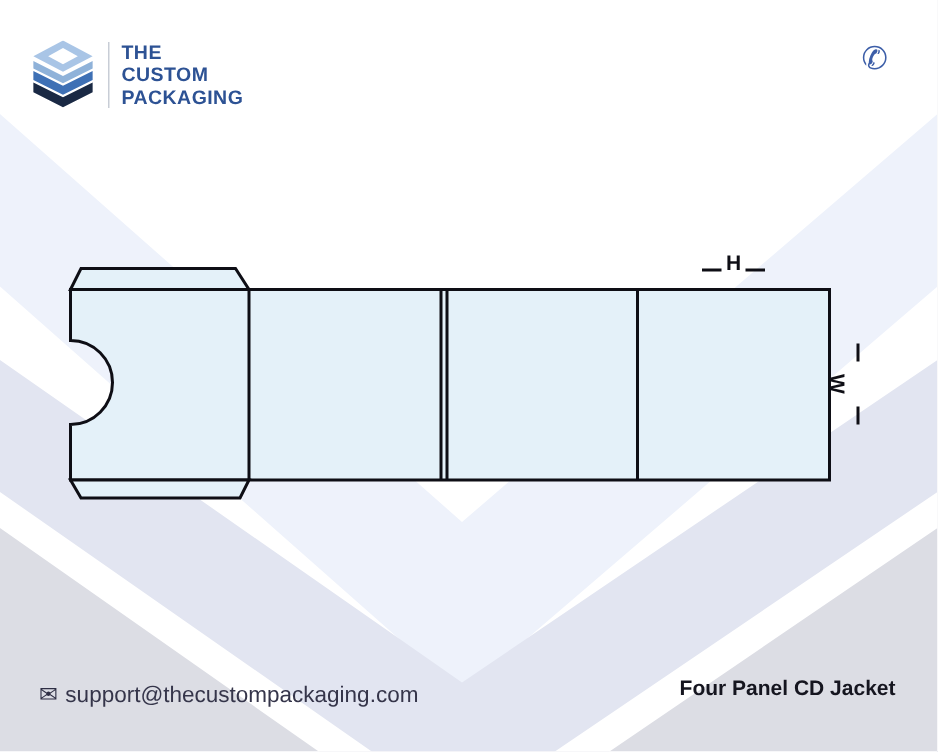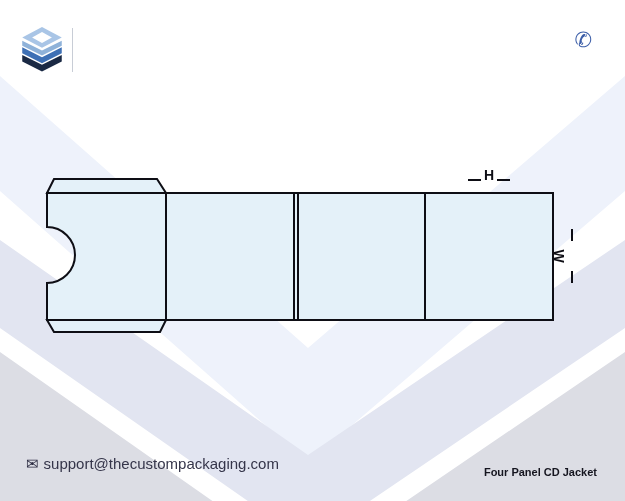--- a/index.html
+++ b/index.html
@@ -32,40 +32,45 @@
   .w-label{position:absolute;left:549px;top:229px;width:28px;height:54px;color:#0e0e15;}
   .w-tick{position:absolute;left:22px;width:2px;height:12px;background:#0e0e15;}
   .w-tick.top{top:0;}
   .w-tick.bottom{bottom:0;}
   .w-char{position:absolute;left:3px;top:50%;transform:translateY(-50%) rotate(90deg);
     font-size:14px;font-weight:bold;line-height:14px;}
   
   .footer-email{position:absolute;left:26px;top:455px;display:flex;align-items:center;gap:5px;}
   .email-icon{font-size:15px;line-height:16px;color:#2e2e44;}
   .email-text{font-size:15px;color:#35354a;}
-  .footer-title{position:absolute;right:28px;top:466px;font-size:11px;font-weight:bold;color:#15151f;}
+  .footer-title{position:absolute;right:28px;top:450px;font-size:14px;font-weight:bold;color:#15151f;}
 </style>
 </head>
 <body>
 
 <div class="canvas">
 
   <div class="band band-a"></div>
   <div class="band band-lav"></div>
   <div class="band band-gray"></div>
 
   <div class="logo">
     <svg class="logo-mark" width="44" height="45" viewBox="0 0 40 41">
       <path d="M20 0 L38 9.5 L20 19 L2 9.5 Z" fill="#a9c5e6"></path>
       <path d="M20 4.5 L29 9.5 L20 14.5 L11 9.5 Z" fill="#ffffff"></path>
       <path d="M2 12.5 L20 21.5 L38 12.5 L38 17 L20 26 L2 17 Z" fill="#8fb2d9"></path>
       <path d="M2 18.5 L20 27.5 L38 18.5 L38 24 L20 33 L2 24 Z" fill="#3e70b5"></path>
       <path d="M2 25.5 L20 34.5 L38 25.5 L38 31.5 L20 40.5 L2 31.5 Z" fill="#1a2944"></path>
     </svg>
     <div class="logo-divider"></div>
+    <div class="logo-text">
+      <div>THE</div>
+      <div>CUSTOM</div>
+      <div>PACKAGING</div>
+    </div>
   </div>
 
   <div class="phone">
     <span class="phone-icon">✆</span>
   </div>
 
   <svg class="dieline" width="625" height="501" viewBox="0 0 625 501">
     <path class="panel" d="M47 193 H553 V320 H47 V283 A28 28 0 0 0 47 227 V193 Z"></path>
     <path class="panel" d="M47 193 L54 179 H157 L166 193 Z"></path>
     <path class="panel" d="M47 320 L54 332 H160 L166 320 Z"></path>

